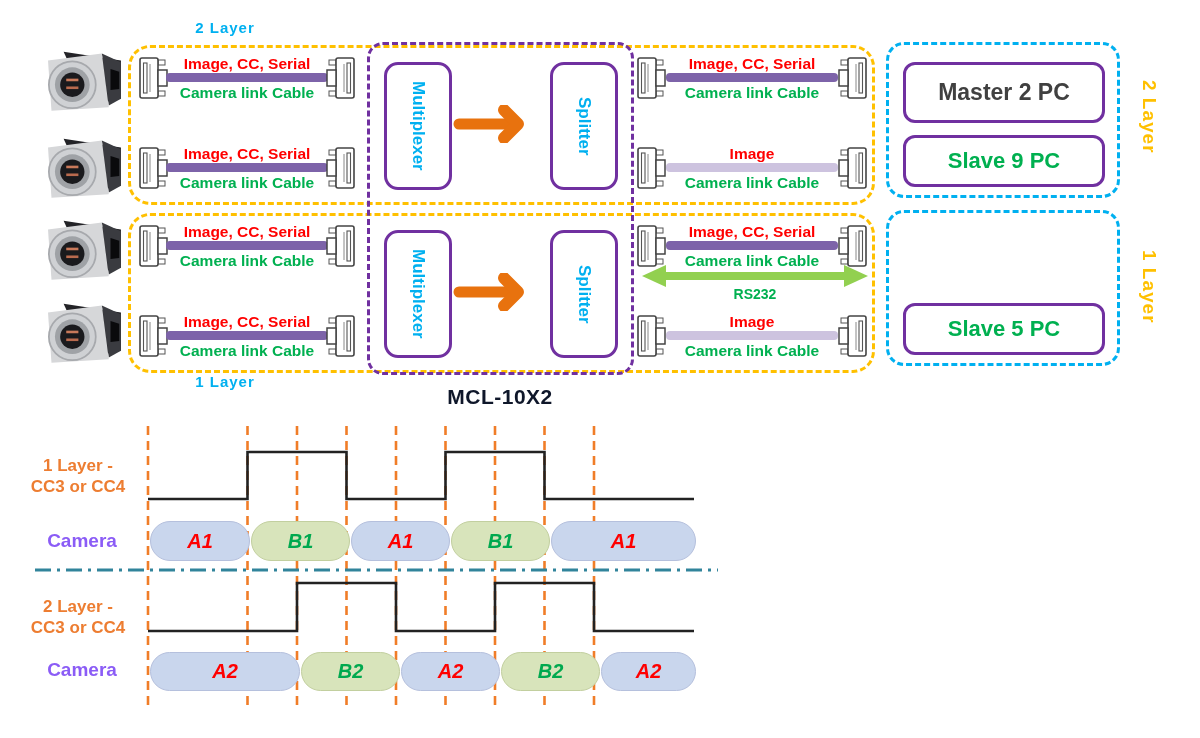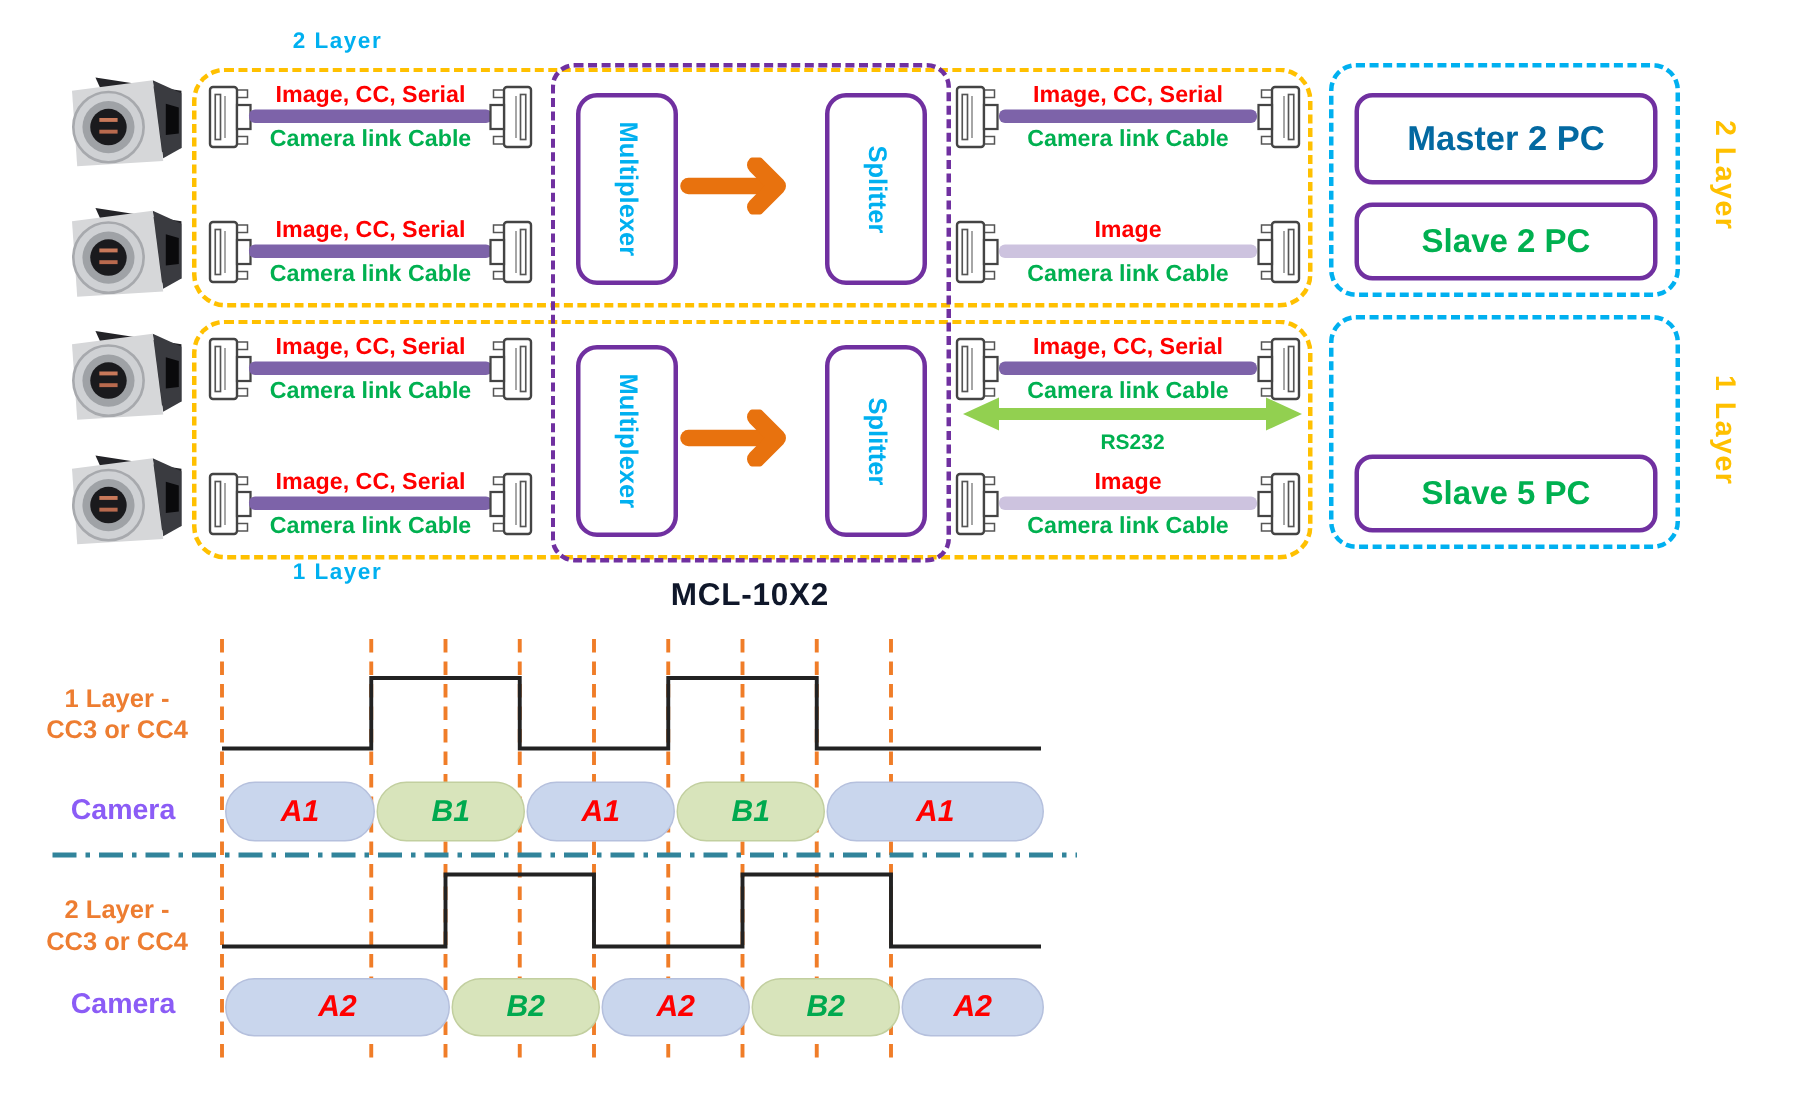--- a/index.html
+++ b/index.html
@@ -10,21 +10,21 @@
   .obox{border:3px dashed #FFC000;border-radius:22px}
   .pbox{border:3px dashed #7030A0;border-radius:16px}
   .cbox{border:3px dashed #00B0F0;border-radius:18px}
   
   .pcbox{border:3.5px solid #7030A0;border-radius:12px;background:#fff;
          display:flex;align-items:center;justify-content:center}
   .muxbox{border:3.5px solid #7030A0;border-radius:14px;background:#fff;
           display:flex;align-items:center;justify-content:center}
   .vtext{writing-mode:vertical-rl;white-space:nowrap}
   .goldtext{color:#FFC000;font-weight:bold;font-size:19px;letter-spacing:1px}
-  .bluetext{color:#0369a1;font-weight:bold}
+  .bluetext{color:#404040;font-weight:bold}
   .greentext{color:#00B050;font-weight:bold}
   .redlbl{color:#FF0000;font-weight:bold;font-size:15.5px;text-align:center;white-space:nowrap}
   .greenlbl{color:#00B050;font-weight:bold;font-size:15.5px;text-align:center;white-space:nowrap}
   .cable{height:9px;border-radius:4px;background:#7D63A9}
   .cable.light{background:#CDC3DF}
   .cablerow{position:absolute;height:46px}
   .muxlbl{color:#00B0F0;font-weight:bold;font-size:17px}
   .title{color:#0f172a;font-weight:bold;font-size:21px;text-align:center;letter-spacing:.5px}
   .toplayerlbl{color:#00B0F0;font-weight:bold;font-size:15px;text-align:center;letter-spacing:1px}
   
@@ -204,21 +204,21 @@
         <use href="#conn"></use>
       </svg>
     <div class="abs greenlbl" style="left:0;right:0;top:30px">Camera link Cable</div>
   </div>
 
   <div class="abs cbox" style="left:886px;top:42px;width:228px;height:150px">
     <div class="abs pcbox" style="left:14px;top:17px;width:196px;height:55px">
       <span class="bluetext" style="font-size:23px">Master 2 PC</span>
     </div>
     <div class="abs pcbox" style="left:14px;top:90px;width:196px;height:46px">
-      <span class="greentext" style="font-size:22px">Slave 2 PC</span>
+      <span class="greentext" style="font-size:22px">Slave 9 PC</span>
     </div>
   </div>
   <div class="abs cbox" style="left:886px;top:210px;width:228px;height:150px">
     <div class="abs pcbox" style="left:14px;top:90px;width:196px;height:46px">
       <span class="greentext" style="font-size:22px">Slave 5 PC</span>
     </div>
   </div>
 
   <div class="abs goldtext vtext" style="left:1138px;top:80px">2 Layer</div>
   <div class="abs goldtext vtext" style="left:1138px;top:250px">1 Layer</div>

